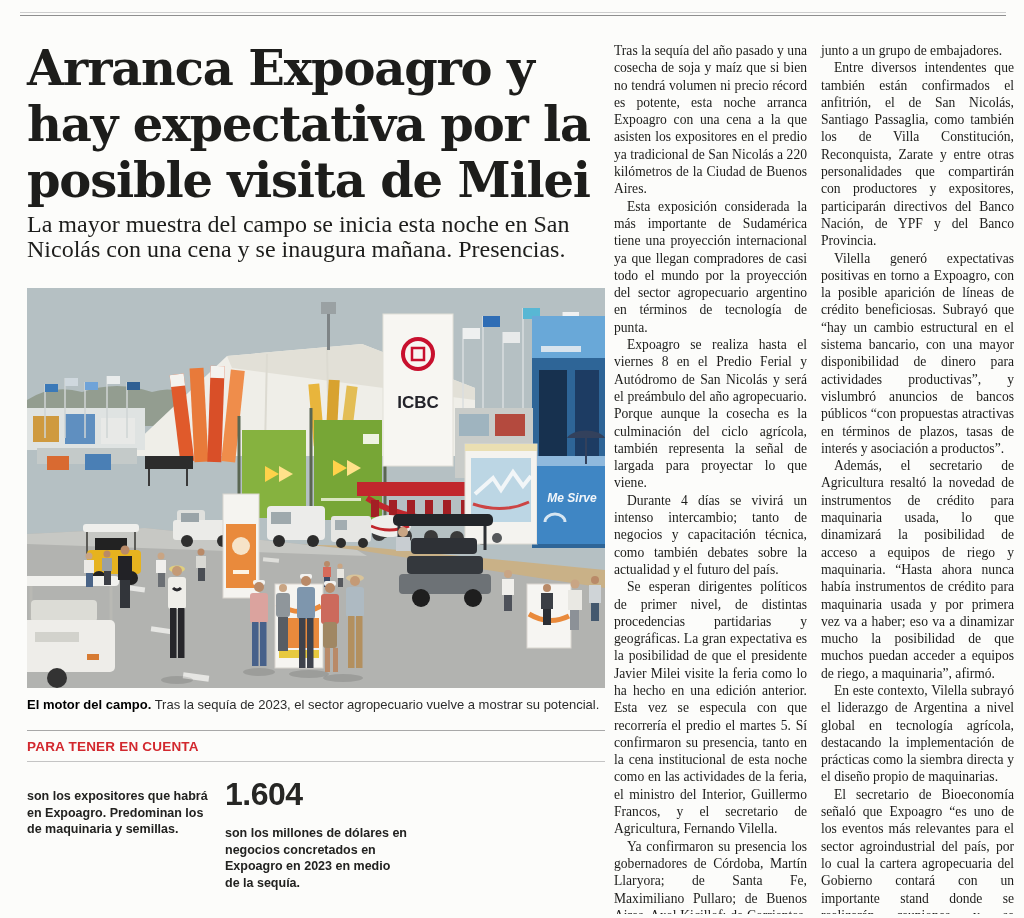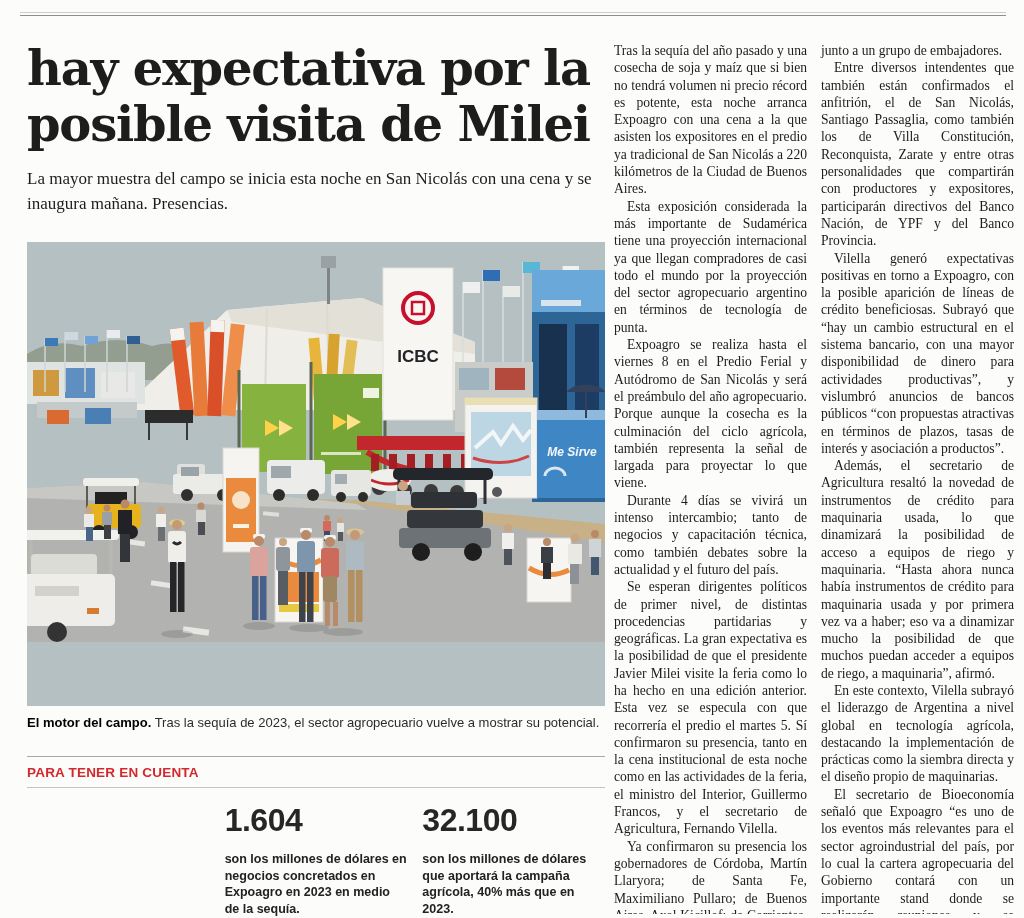--- a/index.html
+++ b/index.html
@@ -12,31 +12,31 @@
   .rule-b{position:absolute;left:20px;right:18px;top:15px;border-top:1px solid #8f8f8f;}
 
   
   .left{position:absolute;left:27px;top:40px;width:578px;}
   .headline{
     margin:0; font-family:"DejaVu Serif","Liberation Serif",serif;
     font-weight:700; font-size:48px; line-height:56px; letter-spacing:-1.2px;
     color:#1d1d1b; white-space:nowrap;
   }
   .subhead{
-    margin:14px 0 0 0; font-family:"Liberation Serif",serif;
-    font-size:17px; line-height:25px; color:#1d1d1b;
-  }
-  .photo{margin:26px 0 0 0; width:578px; height:464px; overflow:hidden; background:#b5c0c3;}
+    margin:4px 0 0 0; font-family:"Liberation Serif",serif;
+    font-size:24px; line-height:25px; color:#1d1d1b;
+  }
+  .photo{margin:26px 0 0 0; width:578px; height:400px; overflow:hidden; background:#b5c0c3;}
   .photo svg{display:block;}
   .caption{
     margin:8px 0 0 0; font-size:13px; line-height:17px; color:#2c2c2c;
   }
   .caption b{color:#000000;}
   
-  .facts{margin-top:25px;}
+  .facts{margin-top:17px;}
   .facts-rule-top{border-top:1px solid #a8a8a8;}
   .facts-title{
     padding:8px 0 7px 0; color:#d2282e; font-weight:bold;
     font-size:13.5px; letter-spacing:.2px;
   }
   .facts-rule-bot{border-top:1px solid #c4c4c4;}
   .facts-row{display:flex; gap:15px; margin-top:14px;}
   .fact{width:183px;}
   .fact-value{
     font-size:32px; font-weight:800; letter-spacing:-.5px; color:#262624;
@@ -63,20 +63,21 @@
 </head>
 <body>
 
 <div class="page">
 
   <div class="rule-a"></div>
   <div class="rule-b"></div>
 
   <section class="left">
     <h1 class="headline">
+        <div>Arranca Expoagro y</div>
         <div>hay expectativa por la</div>
         <div>posible visita de Milei</div>
       </h1>
     <p class="subhead">La mayor muestra del campo se inicia esta noche en San Nicolás con una cena y se inaugura mañana. Presencias.</p>
 
     <figure class="photo" style="margin-left:0">
       <svg width="578" height="400" viewBox="0 0 578 400" xmlns="http://www.w3.org/2000/svg">
 
         <rect width="578" height="400" fill="#b5c0c3"></rect>
 
@@ -424,28 +425,25 @@
     </figure>
 
     <p class="caption"><b>El motor del campo.</b><span> Tras la sequía de 2023, el sector agropecuario vuelve a mostrar su potencial.</span></p>
 
     <div class="facts">
       <div class="facts-rule-top"></div>
       <div class="facts-title">PARA TENER EN CUENTA</div>
       <div class="facts-rule-bot"></div>
       <div class="facts-row">
         <div class="fact">
+          <div class="fact-text">son los expositores que habrá en Expoagro. Predominan los de maquinaria y semillas.</div>
         </div>
         <div class="fact">
           <div class="fact-value">1.604</div>
           <div class="fact-text">son los millones de dólares en negocios concretados en Expoagro en 2023 en medio de la sequía.</div>
-        </div>
-        <div class="fact">
-          <div class="fact-value">32.100</div>
-          <div class="fact-text">son los millones de dólares que aportará la campaña agrícola, 40% más que en 2023.</div>
         </div>
       </div>
     </div>
   </section>
 
   <section class="article">
     <div class="col">
         <p class="para"><span>Tras la sequía del año pasado y una cosecha de soja y maíz que si bien no tendrá volumen ni precio récord es </span><span class="b">potente,</span><span> esta noche arranca Expoagro con una cena a la que asisten los expositores en el predio ya tradicional de </span><span class="b">San Nicolás</span><span> a 220 kilómetros de la Ciudad de Buenos Aires.</span></p>
         <p class="para"><span>Esta exposición considerada la más importante de Sudamérica tiene una proyección internacional ya que llegan compradores de casi todo el mundo por la </span><span class="b">proyección del sector agropecuario argentino en términos de tecnología de punta.</span></p>
         <p class="para"><span>Expoagro se realiza hasta el viernes 8 en el Predio Ferial y Autódromo de San Nicolás </span><span class="b">y será el preámbulo del año agropecuario</span><span>. Porque aunque la cosecha es la culminación del ciclo agrícola, también representa la señal de largada para proyectar lo que viene.</span></p>

